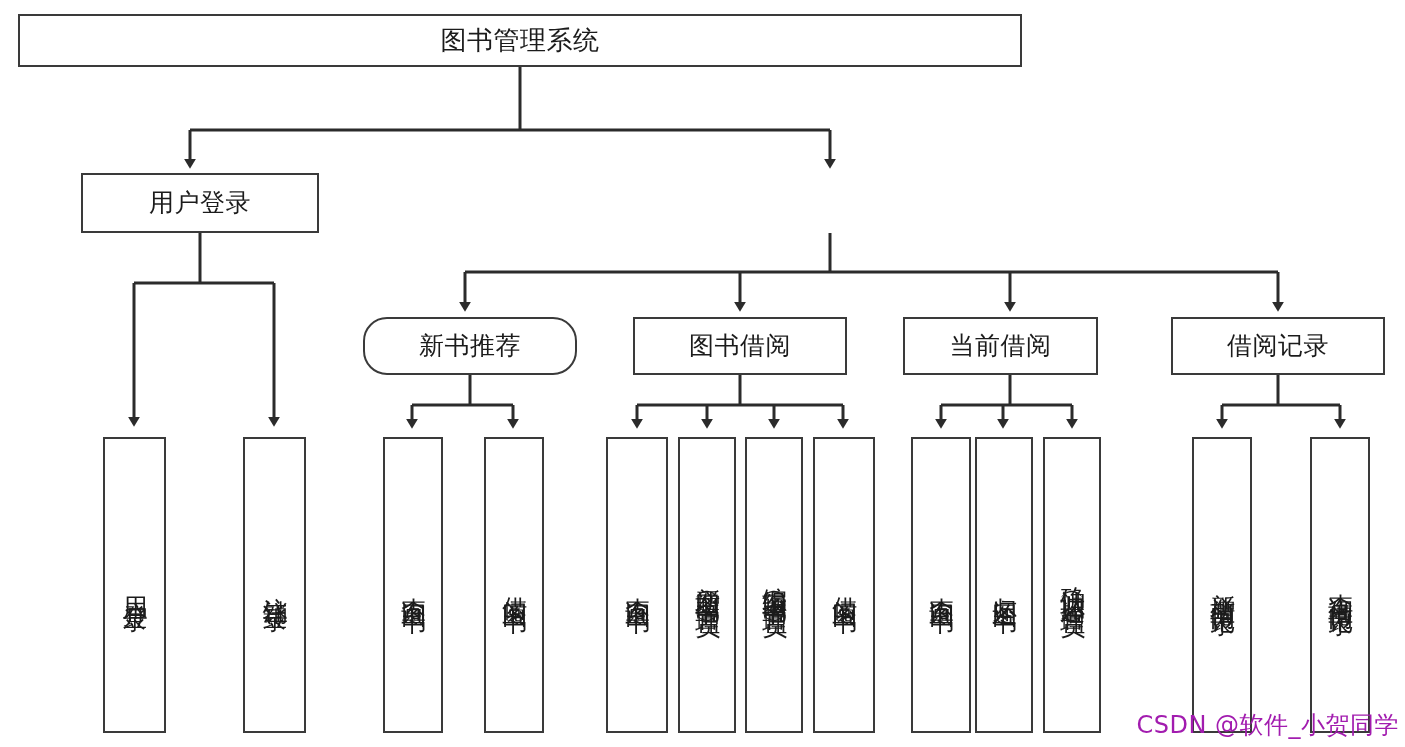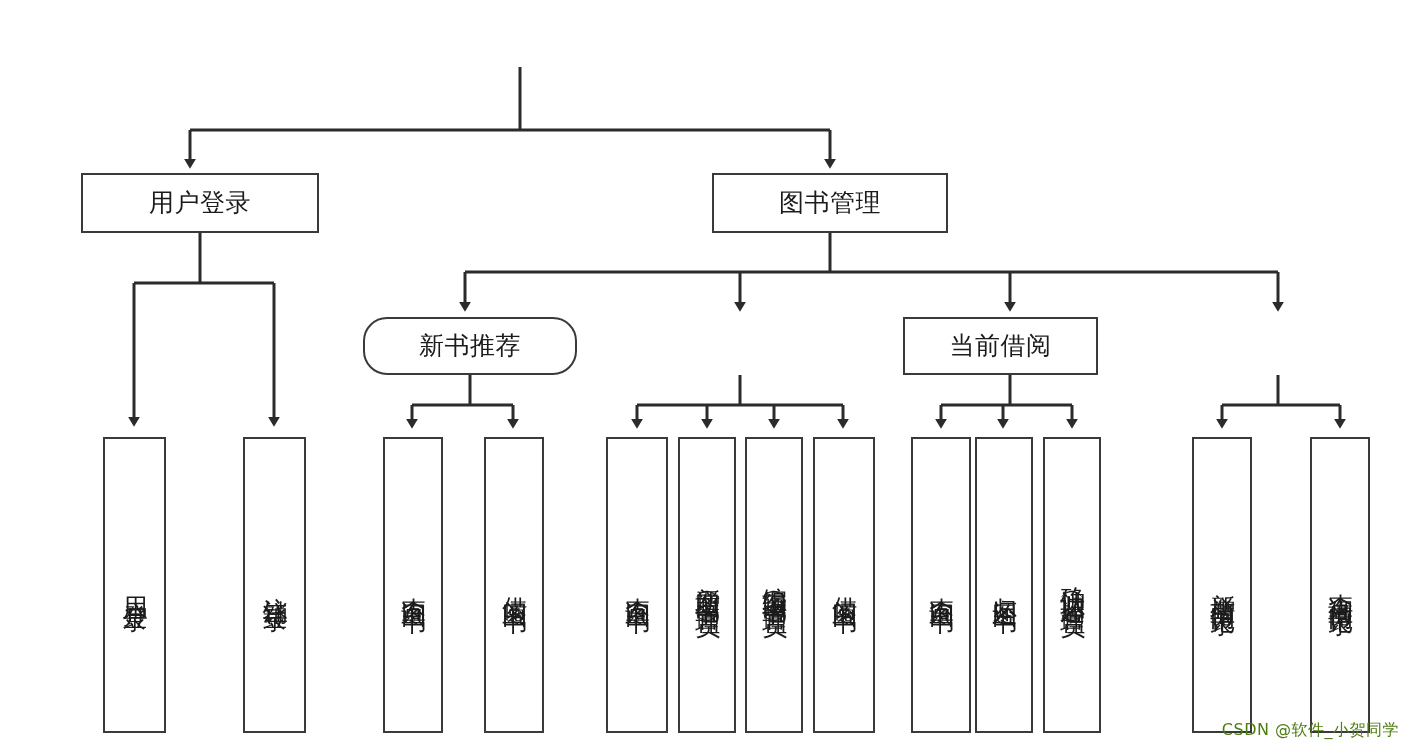--- a/index.html
+++ b/index.html
@@ -62,22 +62,22 @@
     font-size: 25px;
     line-height: 1.05;
     letter-spacing: 4px;
     white-space: normal;
     max-height: 100%;
   }
   .watermark {
     position: absolute;
     right: 6px;
     bottom: 6px;
-    font-size: 16px;
-    color: #4d7c0f;
+    font-size: 24px;
+    color: #a21caf;
     letter-spacing: 0.5px;
     z-index: 5;
     white-space: nowrap;
   }
 </style>
 </head>
 <body>
 
 <div id="canvas">
 
@@ -124,38 +124,44 @@
       <path d="M1003,405 L1003,420" marker-end="url(#arrow)"></path>
       <path d="M1072,405 L1072,420" marker-end="url(#arrow)"></path>
 
       <path d="M1278,375 L1278,405"></path>
       <path d="M1222,405 L1340,405"></path>
       <path d="M1222,405 L1222,420" marker-end="url(#arrow)"></path>
       <path d="M1340,405 L1340,420" marker-end="url(#arrow)"></path>
     </g>
   </svg>
 
+  <div class="node horiz title" style="left:18px; top:14px; width:1004px; height:53px;">
+    <span class="lbl">图书管理系统</span>
+  </div>
 
   <div class="node horiz" style="left:81px; top:173px; width:238px; height:60px;">
     <span class="lbl">用户登录</span>
   </div>
 
-  <div class="node horiz" style="left:712px; top:173px; width:236px; height:60px;">
-    <span class="lbl">图书管理</span>
-  </div>
 
   <div class="node horiz" style="left:363px; top:317px; width:214px; height:58px;border-radius:24px;">
     <span class="lbl">新书推荐</span>
   </div>
 
+  <div class="node horiz" style="left:633px; top:317px; width:214px; height:58px;">
+    <span class="lbl">图书借阅</span>
+  </div>
 
   <div class="node horiz" style="left:903px; top:317px; width:195px; height:58px;">
     <span class="lbl">当前借阅</span>
   </div>
 
+  <div class="node horiz" style="left:1171px; top:317px; width:214px; height:58px;">
+    <span class="lbl">借阅记录</span>
+  </div>
 
   <div class="node vert" style="left:103px; top:437px; width:63px; height:296px;">
     <span class="lbl">用户登录</span>
   </div>
 
   <div class="node vert" style="left:243px; top:437px; width:63px; height:296px;">
     <span class="lbl">注销登录</span>
   </div>
 
   <div class="node vert" style="left:383px; top:437px; width:60px; height:296px;">

